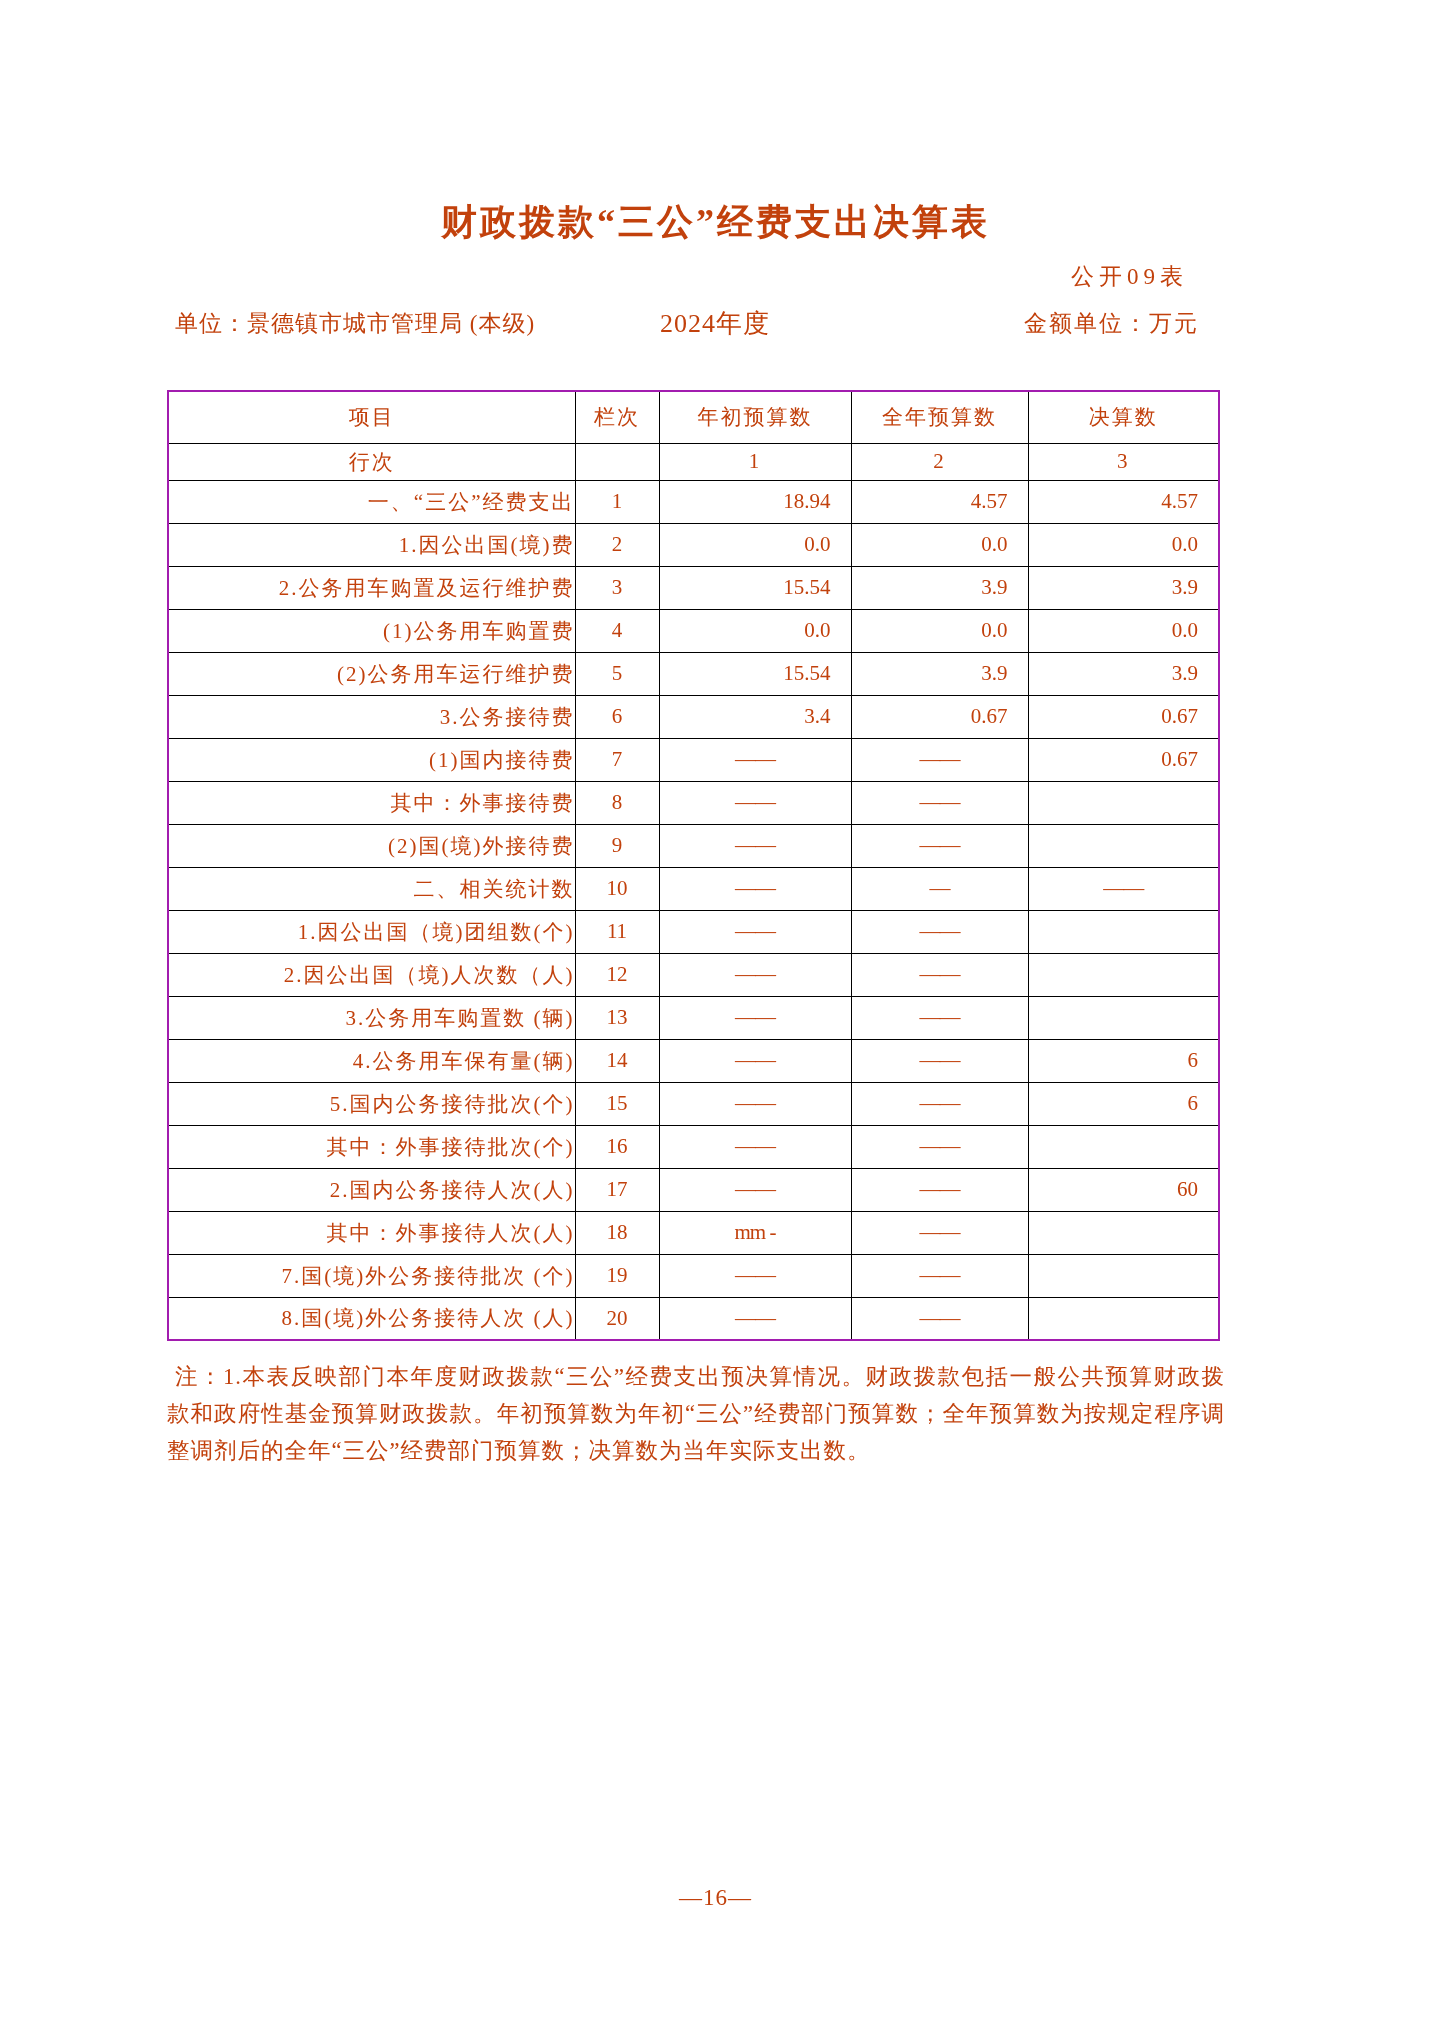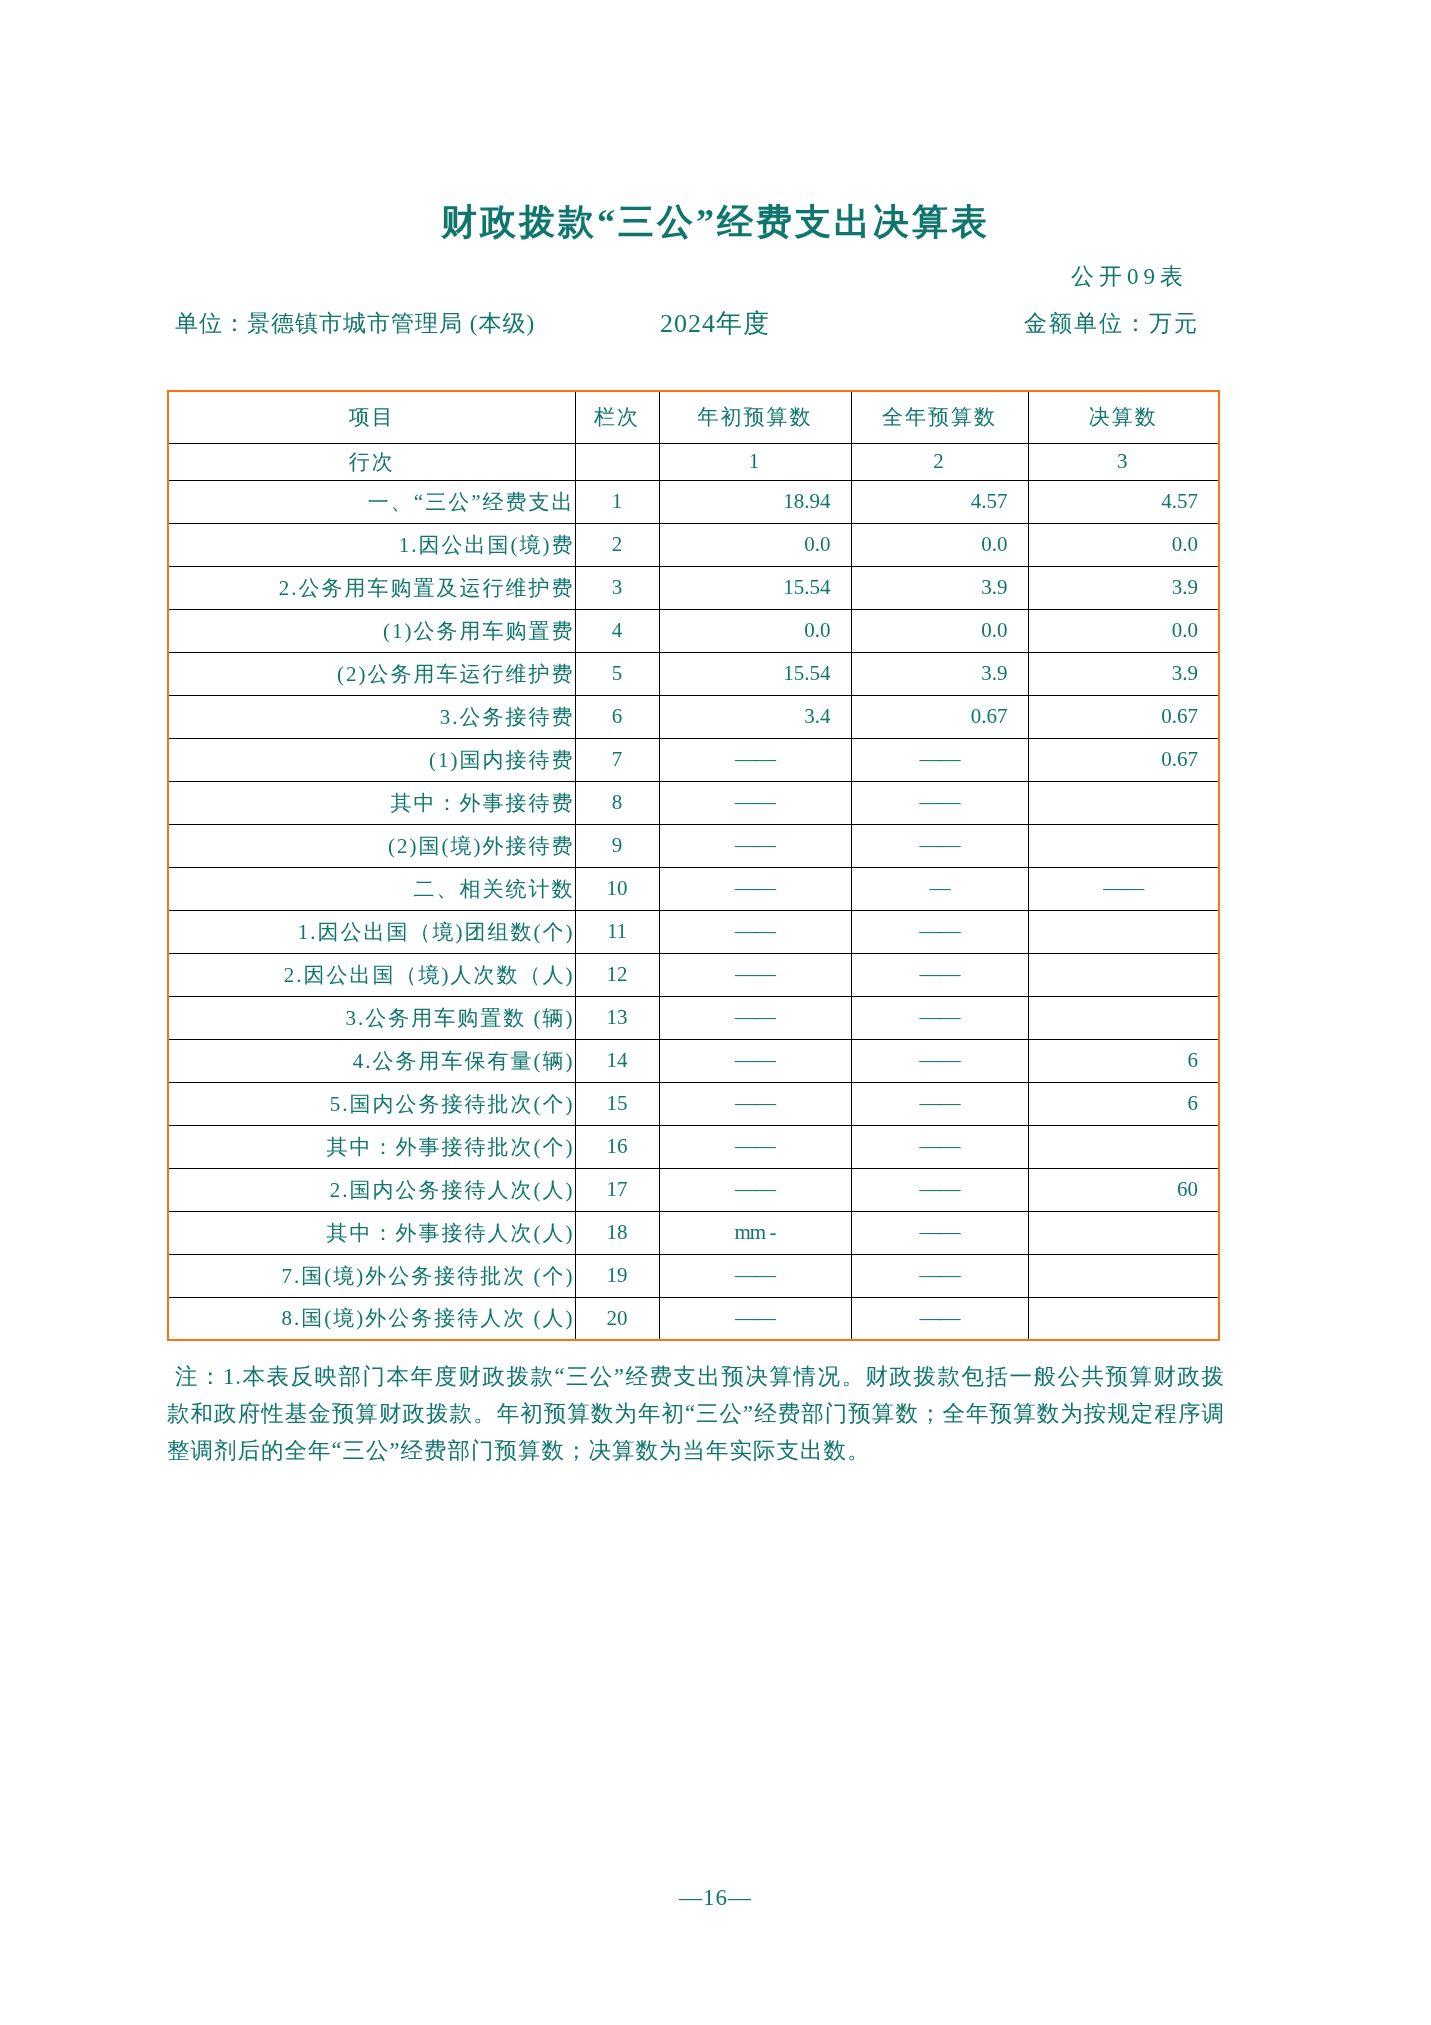--- a/index.html
+++ b/index.html
@@ -1,21 +1,21 @@
 <!DOCTYPE html>
 <html><head>
 <meta charset="utf-8">
 <style>
   html,body { margin:0; padding:0; background:#e8e8e8; }
   .page {
     position:relative;
     width:1431px; height:2025px;
     margin:0 auto;
     background:#ffffff;
-    color:#0f766e;
+    color:#c2410c;
     font-family:"Liberation Serif","DejaVu Serif",serif;
   }
   .page-title {
     position:absolute; top:198px; left:0; width:100%;
     margin:0; text-align:center;
     font-size:36px; font-weight:bold; letter-spacing:3px;
   }
   .meta-code {
     position:absolute; top:261px; right:243px;
     font-size:23px; letter-spacing:5px;
@@ -29,21 +29,21 @@
     font-size:26px; line-height:50px; letter-spacing:1px;
   }
   .meta-amount {
     position:absolute; top:299px; right:232px;
     font-size:23px; line-height:50px; letter-spacing:2px;
   }
   table.expense {
     position:absolute; top:390px; left:167px;
     width:1051px; table-layout:fixed;
     border-collapse:collapse;
-    border:2px solid #f97316;
+    border:2px solid #a21caf;
     font-size:21px;
   }
   table.expense th, table.expense td {
     border:1px solid #000;
     font-weight:normal;
     padding:0;
     overflow:hidden;
     white-space:nowrap;
   }
   tr.head-row   { height:52px; }

